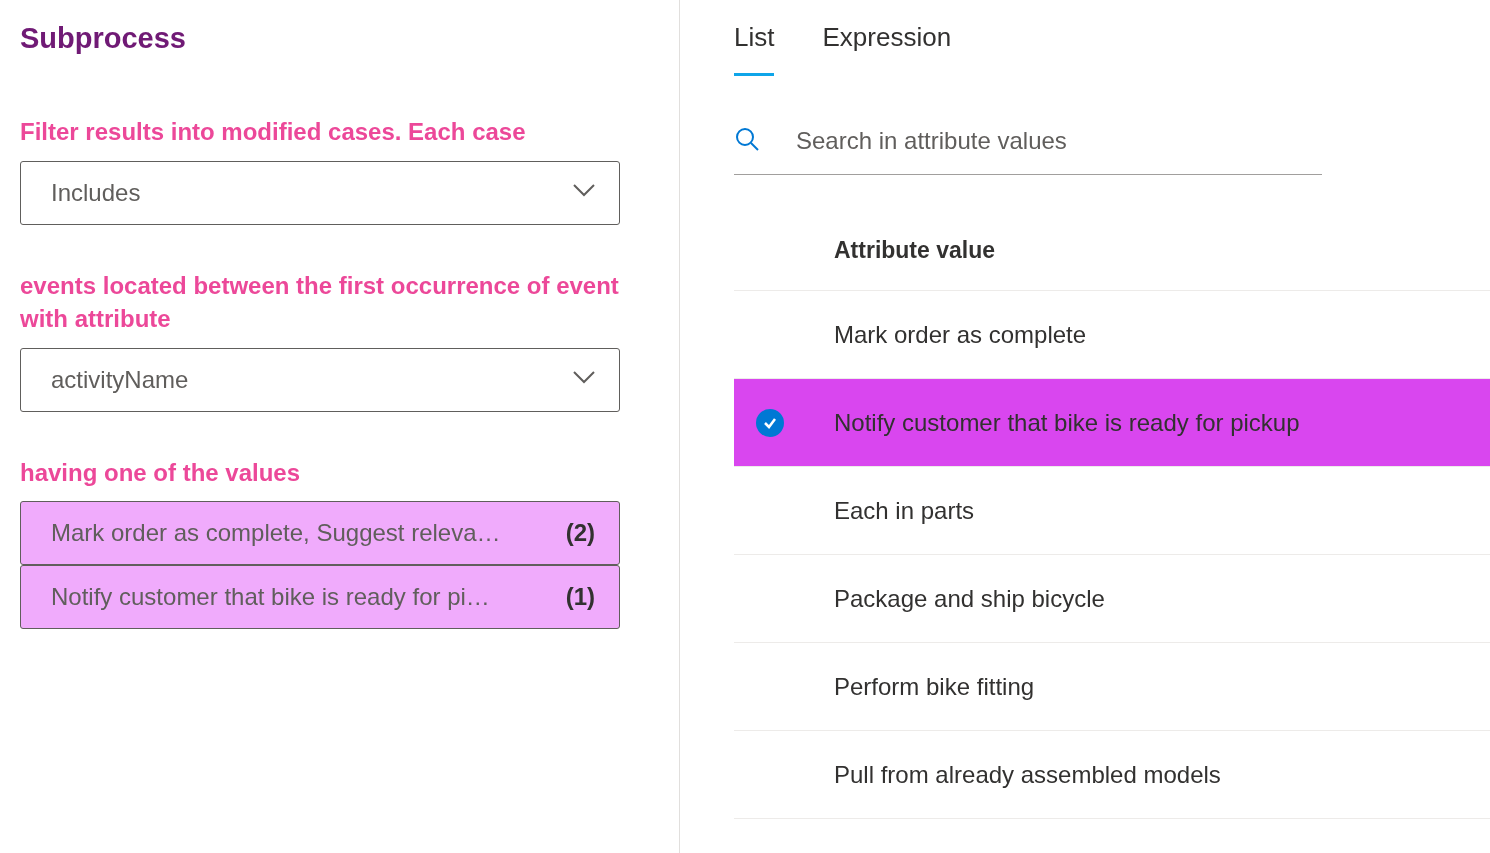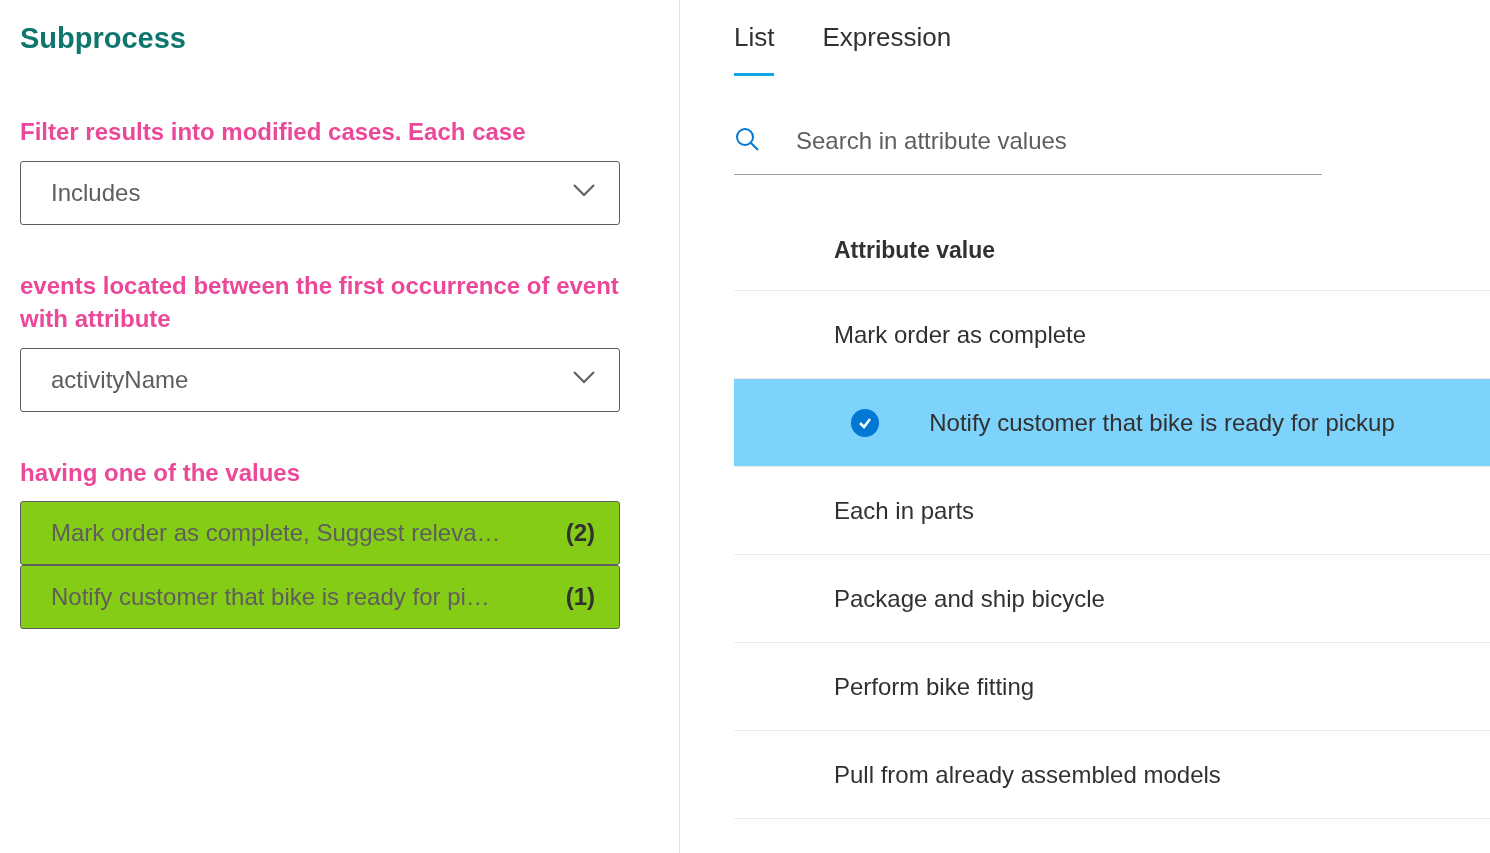--- a/index.html
+++ b/index.html
@@ -21,21 +21,21 @@
     border-right: 1px solid #e1dfdd;
   }
   .right-panel {
     flex: 1;
     padding: 22px 0 0 54px;
   }
   .page-title {
     font-size: 29px;
     font-weight: 700;
     margin-bottom: 60px;
-    color: #0f766e;
+    color: #701a75;
   }
   .field-label {
     font-size: 24px;
     font-weight: 700;
     color: #ec4899;
     line-height: 1.4;
     margin-bottom: 12px;
   }
   .dropdown {
     display: flex;
@@ -70,21 +70,21 @@
     flex: none;
   }
   .multiselect {
     display: flex;
     align-items: center;
     width: 600px;
     height: 64px;
     border: 1px solid #605e5c;
     border-radius: 3px;
     padding: 0 24px 0 30px;
-    background: #84cc16;
+    background: #f0abfc;
     cursor: pointer;
   }
   .multiselect .dropdown-text { flex: 1; }
   .section-gap { margin-top: 46px; }
 
   
   .tabs {
     display: flex;
     gap: 48px;
     margin-bottom: 40px;
@@ -126,22 +126,21 @@
   }
   .attr-row {
     display: flex;
     align-items: center;
     height: 88px;
     border-bottom: 1px solid #edebe9;
     padding-left: 22px;
     cursor: pointer;
   }
   .attr-row.selected {
-    background: #7dd3fc;
-    justify-content: center;
+    background: #d946ef;
   }
   .attr-check {
     width: 28px;
     height: 28px;
     border-radius: 50%;
     margin-right: 50px;
     display: flex;
     align-items: center;
     justify-content: center;
     flex: none;

